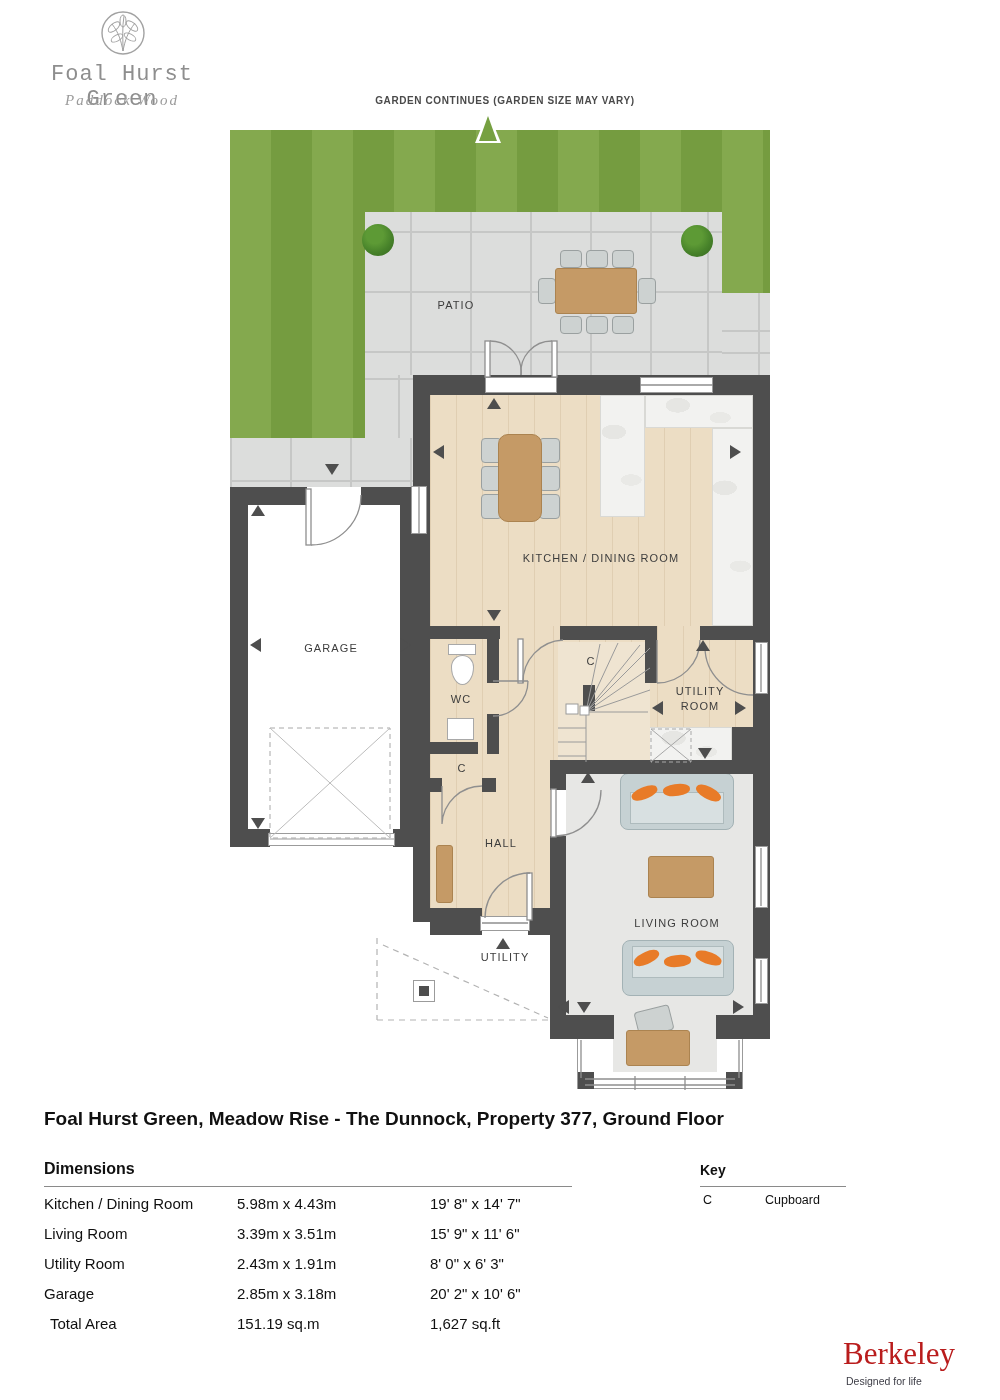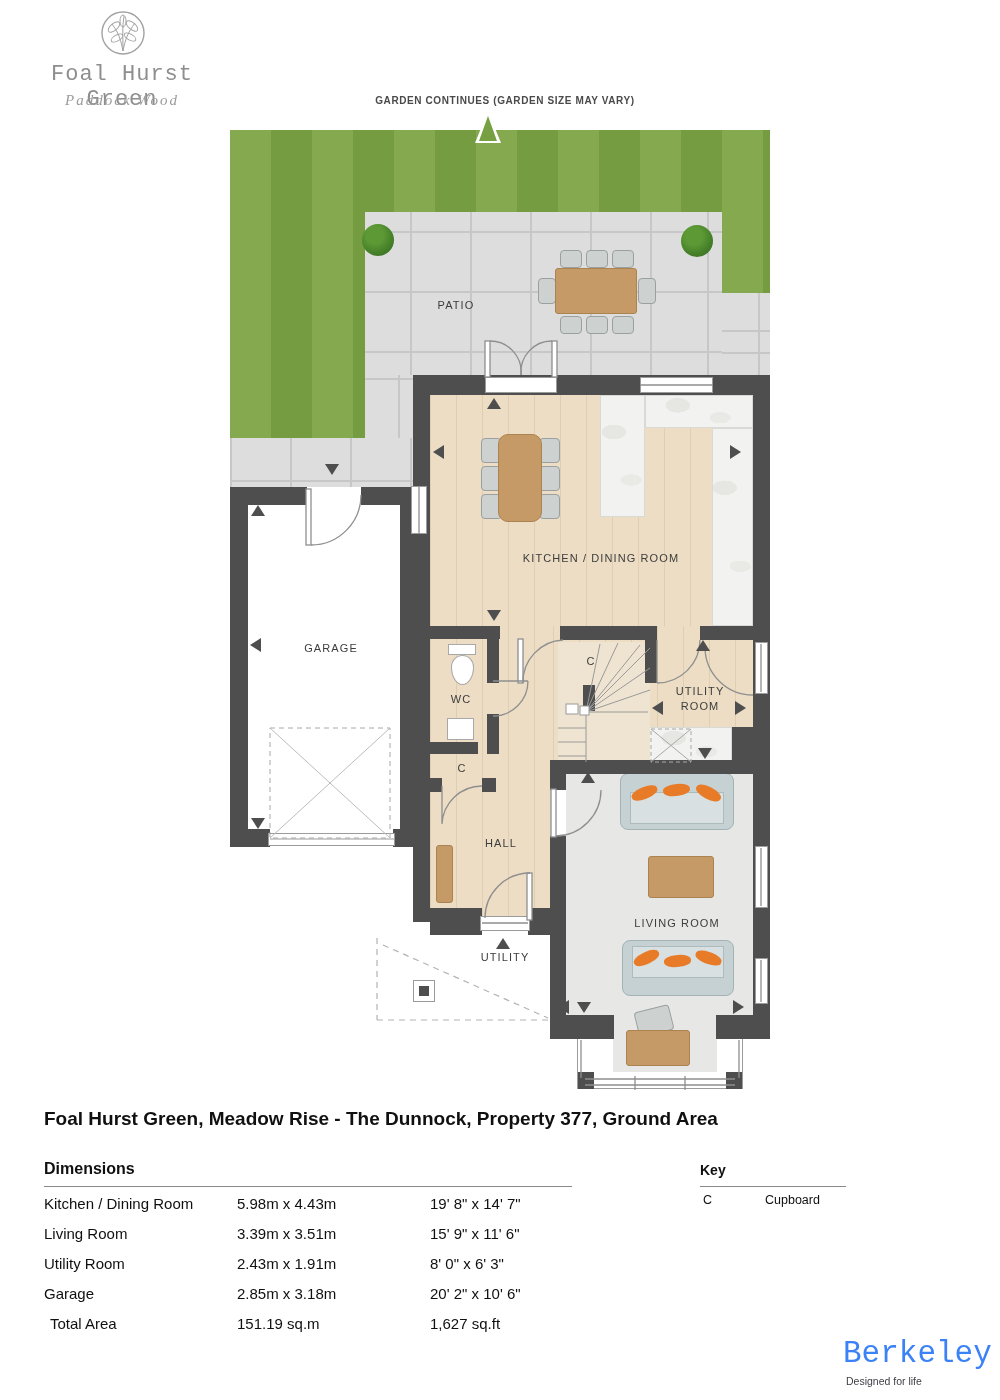--- a/index.html
+++ b/index.html
@@ -43,22 +43,22 @@
   .logo-script{position:absolute;left:22px;top:92px;width:200px;text-align:center;
     font-family:"Liberation Serif",serif;font-style:italic;font-size:15px;color:#9b9b9b;letter-spacing:2px;}
   .garden-note{position:absolute;top:95px;left:300px;width:410px;text-align:center;
     font-size:10px;letter-spacing:0.6px;color:#4a4a4a;font-weight:bold;}
   .doc-title{position:absolute;left:44px;top:1108px;width:900px;font-size:19px;font-weight:bold;color:#101010;}
   .sec-head{font-size:16px;font-weight:bold;color:#101010;}
   .rule{position:absolute;height:0;border-top:1px solid #8a8a8a;}
   .dim-row{position:absolute;font-size:15px;color:#101010;white-space:nowrap;}
   .key-head{position:absolute;font-size:14px;font-weight:bold;color:#101010;}
   .key-row{position:absolute;font-size:12.5px;color:#101010;}
-  .berk-name{position:absolute;left:843px;top:1336px;font-family:Liberation Mono, monospace;
-    font-size:31px;color:#3b82f6;}
+  .berk-name{position:absolute;left:843px;top:1336px;font-family:Liberation Serif, serif;
+    font-size:31px;color:#b91c1c;}
   .berk-tag{position:absolute;left:846px;top:1375px;font-size:10.5px;color:#3d3d46;}
 </style>
 </head>
 <body>
 
 <div id="page">
 
   <svg class="abs" style="left:99px;top:9px" width="48" height="48" viewBox="0 0 48 48">
     <circle cx="24" cy="24" r="21" fill="none" stroke="#a2a2a2" stroke-width="1.4"></circle>
     <g stroke="#a2a2a2" stroke-width="1" fill="none">
@@ -277,21 +277,21 @@
   <div class="rlabel" style="left:331px;top:648px">GARAGE</div>
   <div class="rlabel" style="left:461px;top:699px">WC</div>
   <div class="rlabel" style="left:591px;top:661px">C</div>
   <div class="rlabel" style="left:462px;top:768px">C</div>
   <div class="rlabel" style="left:700px;top:691px">UTILITY</div>
   <div class="rlabel" style="left:700px;top:706px">ROOM</div>
   <div class="rlabel" style="left:501px;top:843px">HALL</div>
   <div class="rlabel" style="left:677px;top:923px">LIVING ROOM</div>
   <div class="rlabel" style="left:505px;top:957px">UTILITY</div>
 
-  <div class="doc-title">Foal Hurst Green, Meadow Rise - The Dunnock, Property 377, Ground Area</div>
+  <div class="doc-title">Foal Hurst Green, Meadow Rise - The Dunnock, Property 377, Ground Floor</div>
 
   <div class="abs sec-head" style="left:44px;top:1160px">Dimensions</div>
   <div class="rule" style="left:44px;top:1186px;width:528px"></div>
 
   <div class="dim-row" style="left:44px;top:1195px">Kitchen / Dining Room</div>
   <div class="dim-row" style="left:237px;top:1195px">5.98m x 4.43m</div>
   <div class="dim-row" style="left:430px;top:1195px">19' 8" x 14' 7"</div>
 
   <div class="dim-row" style="left:44px;top:1225px">Living Room</div>
   <div class="dim-row" style="left:237px;top:1225px">3.39m x 3.51m</div>

